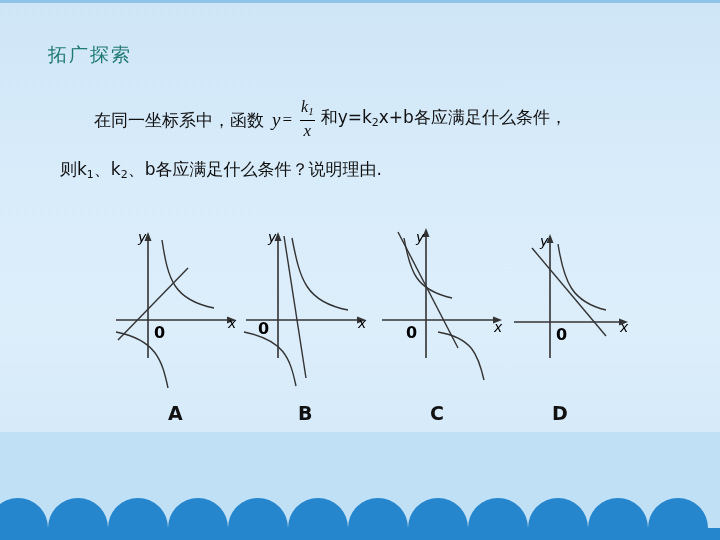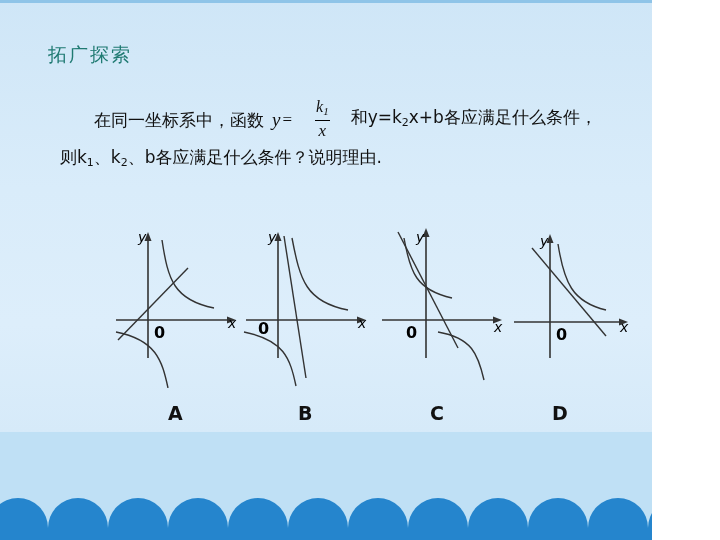--- a/index.html
+++ b/index.html
@@ -7,21 +7,21 @@
     padding: 0;
   }
   body {
     width: 720px;
     height: 540px;
     font-family: "Liberation Sans", sans-serif;
     overflow: hidden;
   }
   .slide {
     position: relative;
-    width: 652px;
+    width: 720px;
     height: 540px;
     background: linear-gradient(to bottom, #cfe6f7 0%, #d9ecfa 35%, #ddeefb 60%, #cfe6f7 100%);
     box-sizing: border-box;
     overflow: hidden;
   }
   .slide-border-top {
     position: absolute;
     top: 0; left: 0; right: 0;
     height: 3px;
     background: #8fc4e8;
@@ -46,29 +46,29 @@
     font-family: "DejaVu Sans", sans-serif;
   }
   .line1 {
     display: flex;
     align-items: center;
     flex-wrap: nowrap;
     padding-left: 34px;
   }
   .line2 {
     padding-left: 0px;
-    margin-top: 0;
+    margin-top: 12px;
   }
   .frac {
     display: inline-flex;
     flex-direction: column;
     align-items: center;
     justify-content: center;
     vertical-align: middle;
-    margin: 0 18px;
+    margin: 0 3px;
     font-family: "Liberation Serif", serif;
     font-style: italic;
     font-size: 17px;
     position: relative;
     top: -1px;
   }
   .frac .num {
     padding: 0 4px 1px 4px;
     line-height: 15px;
     font-size: 16px;

